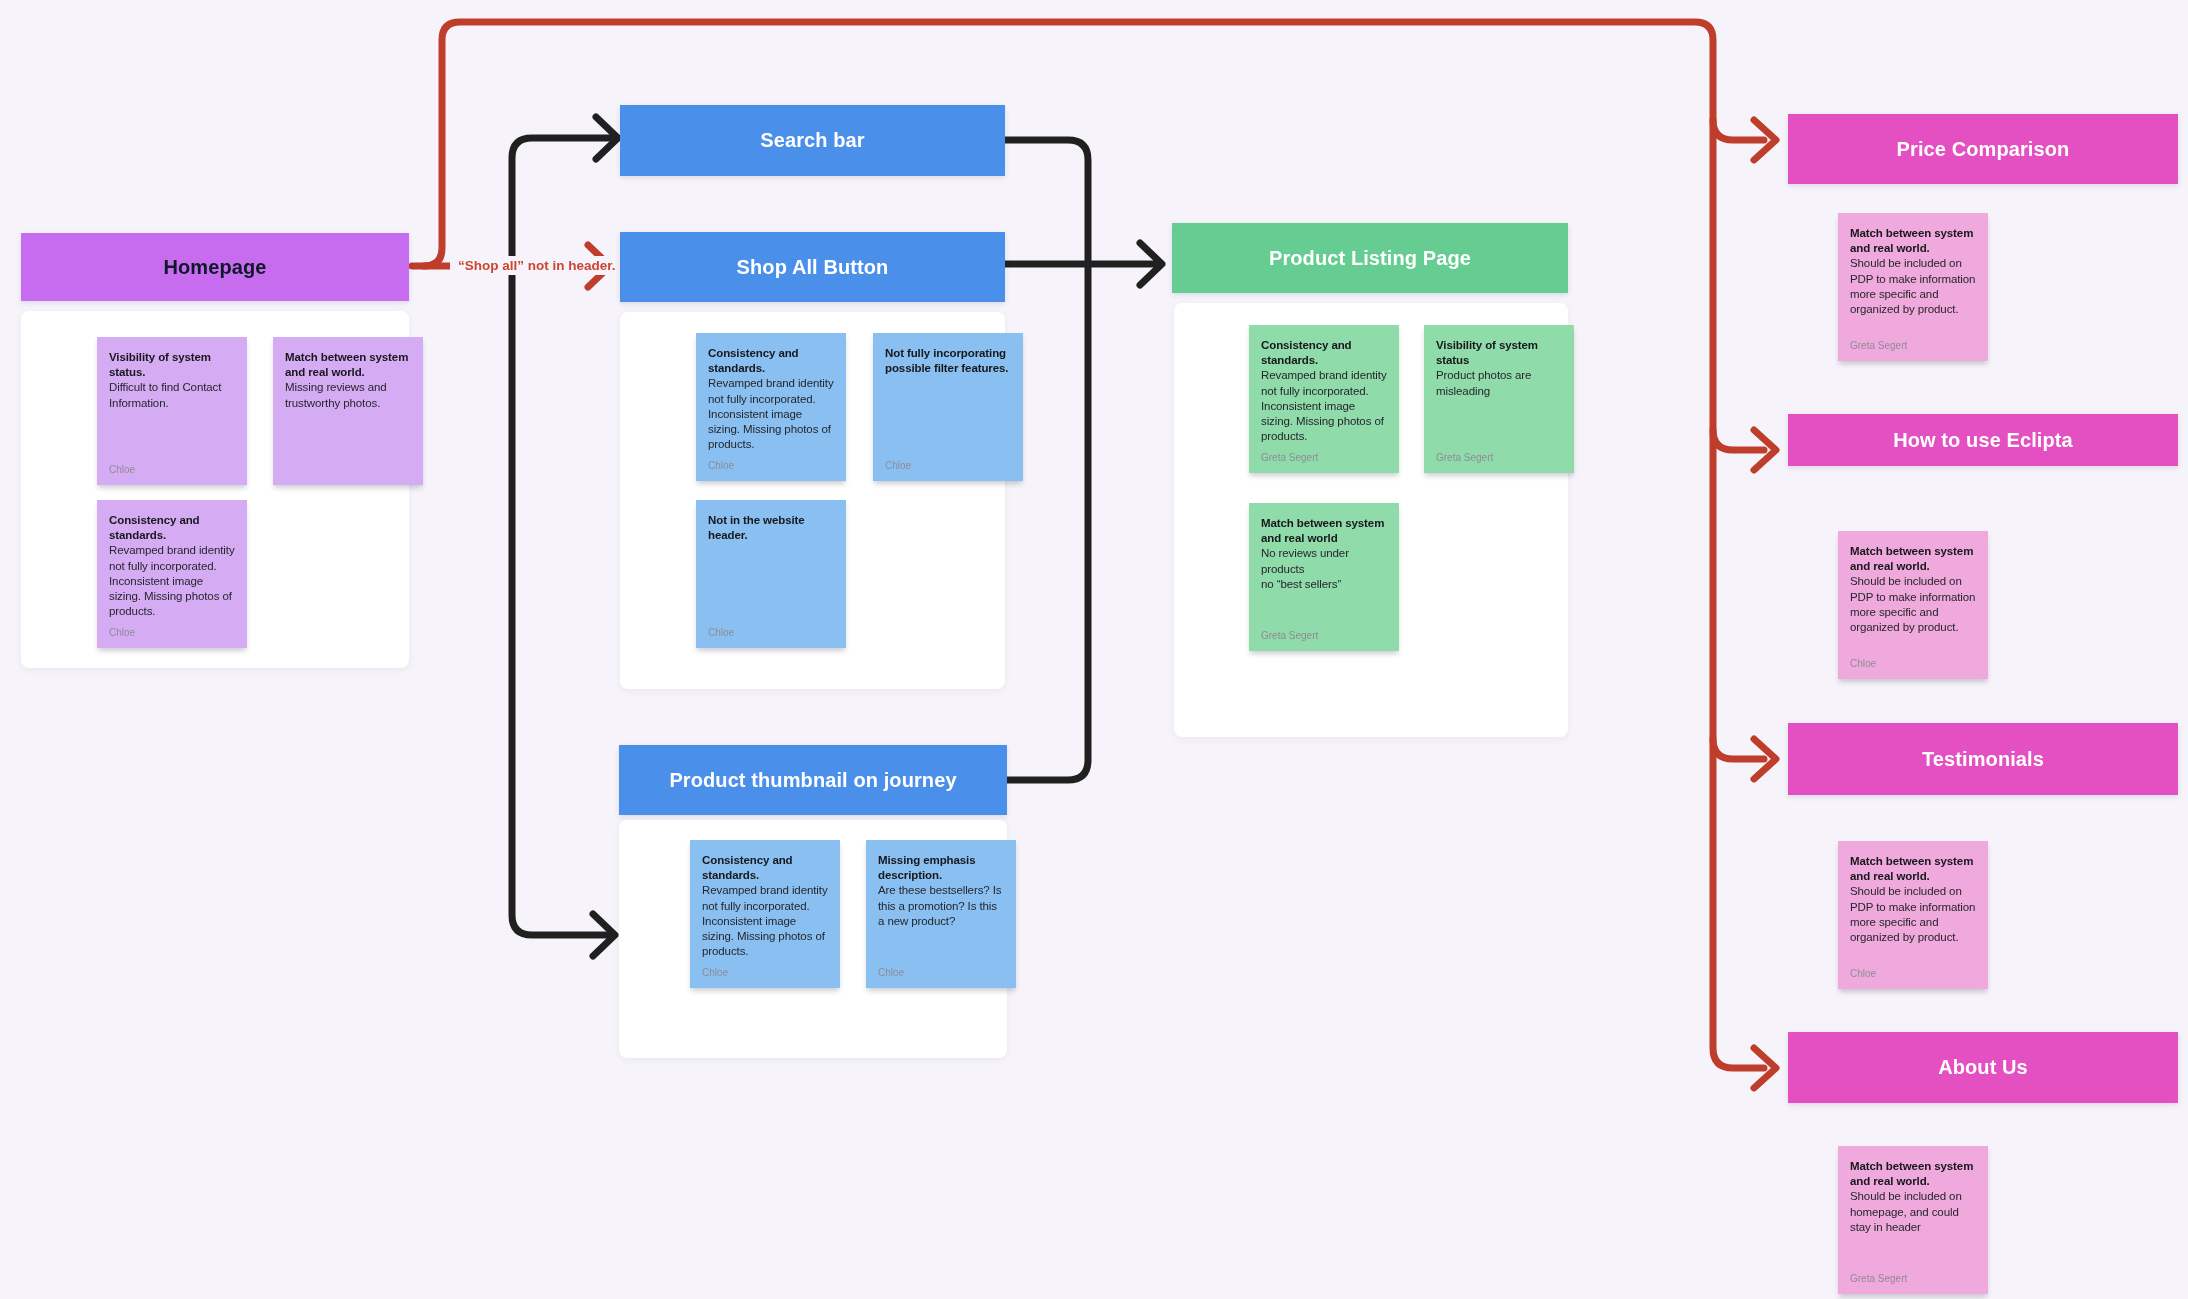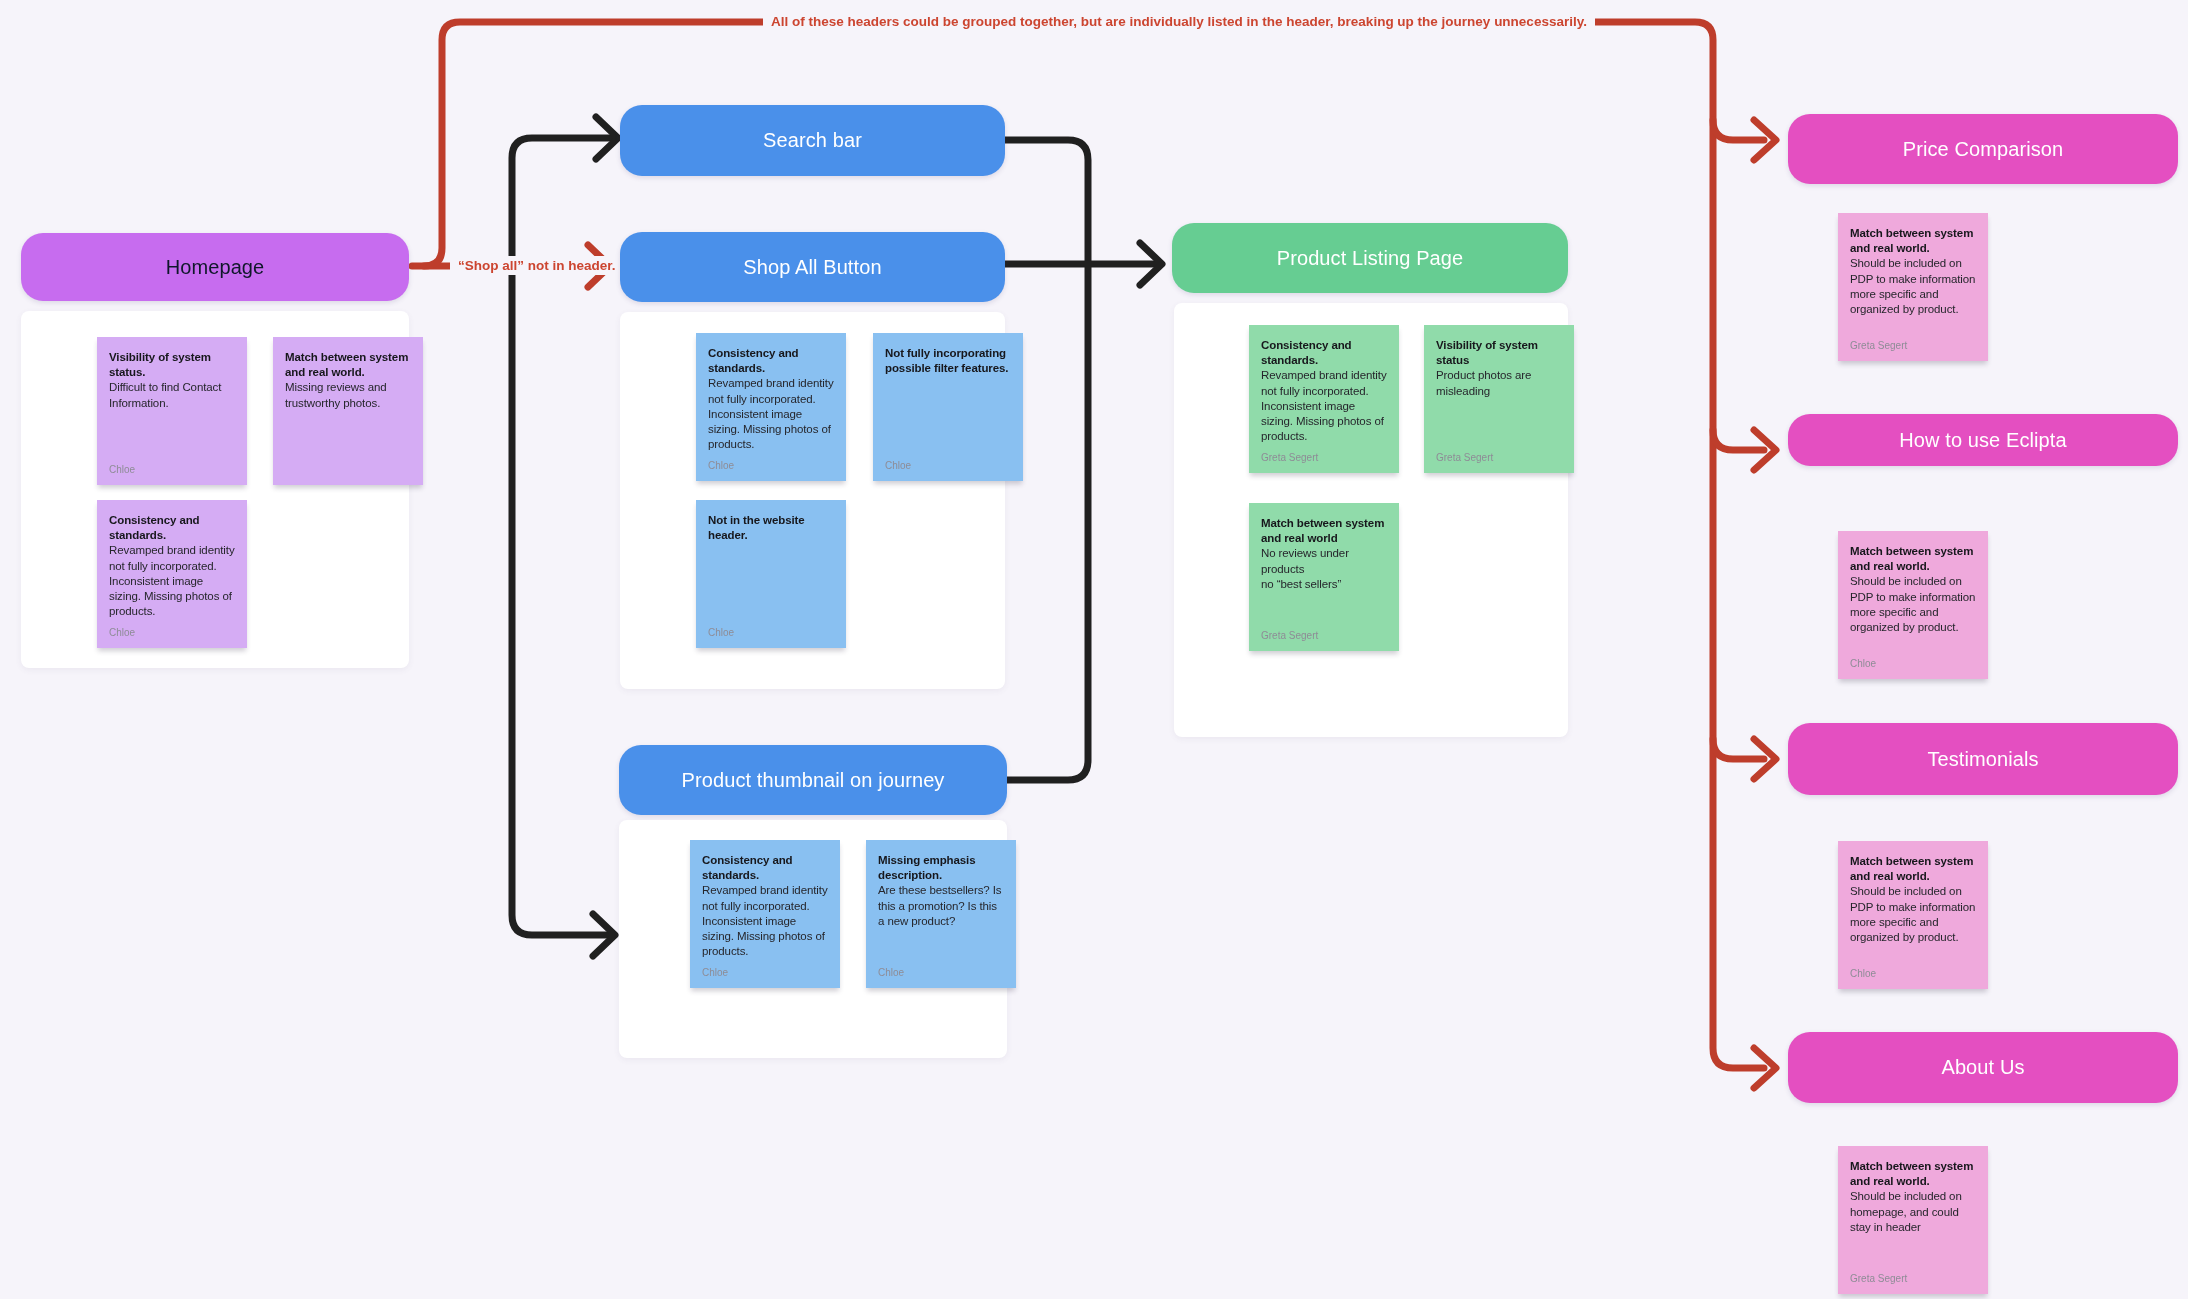--- a/index.html
+++ b/index.html
@@ -17,22 +17,22 @@
   svg.connectors{
     position:absolute;left:0;top:0;width:2188px;height:1299px;
     pointer-events:none;
   }
   .stroke-black{stroke:var(--black_connector);stroke-width:7;fill:none;stroke-linecap:round;stroke-linejoin:round;}
   .stroke-red{stroke:var(--red_annotation);stroke-width:7;fill:none;stroke-linecap:round;stroke-linejoin:round;}
 
   .hdr{
     position:absolute;
     display:flex;align-items:center;justify-content:center;
-    border-radius:22px;
-    font-size:20px;font-weight:400;color:#fff;
+    border-radius:0;
+    font-size:20px;font-weight:700;color:#fff;
     box-shadow:0 2px 5px rgba(70,55,110,0.14);
     letter-spacing:.1px;
   }
   .hdr.purple{background:var(--purple_header);color:#0f172a;}
   .hdr.blue{background:var(--blue_header);}
   .hdr.green{background:var(--green_header);}
   .hdr.pink{background:var(--pink_header);}
 
   .card{
     position:absolute;background:var(--card_background);
@@ -90,21 +90,20 @@
     <path class="stroke-red" d="M 424 266 Q 442 266 442 248 L 442 40 Q 442 22 460 22 L 1695 22 Q 1713 22 1713 40 L 1713 1048 Q 1713 1068 1733 1068 L 1764 1068"></path>
     <path class="stroke-red" d="M 1713 120 Q 1713 140 1733 140 L 1764 140"></path>
     <path class="stroke-red" d="M 1713 430 Q 1713 450 1733 450 L 1764 450"></path>
     <path class="stroke-red" d="M 1713 739 Q 1713 759 1733 759 L 1764 759"></path>
     <path class="stroke-red" d="M 1754 120 L 1776 140 L 1754 160"></path>
     <path class="stroke-red" d="M 1754 430 L 1776 450 L 1754 470"></path>
     <path class="stroke-red" d="M 1754 739 L 1776 759 L 1754 779"></path>
     <path class="stroke-red" d="M 1754 1048 L 1776 1068 L 1754 1088"></path>
   </svg>
 
-  <div class="red-label top-note">All of these headers could be grouped together, but are individually listed in the header, breaking up the journey unnecessarily.</div>
   <div class="red-label shop-note">“Shop all” not in header.</div>
 
   <div class="hdr purple" style="left:21px;top:233px;width:388px;height:68px">Homepage</div>
   <div class="card" style="left:21px;top:311px;width:388px;height:357px"></div>
   <div class="note purple-note" style="left:49px;top:337px">
     <div class="note-title">Visibility of system status.</div>
     <div class="note-body">Difficult to find Contact Information.</div>
     <div class="note-author">Chloe</div>
   </div>
   <div class="note purple-note" style="left:225px;top:337px">

